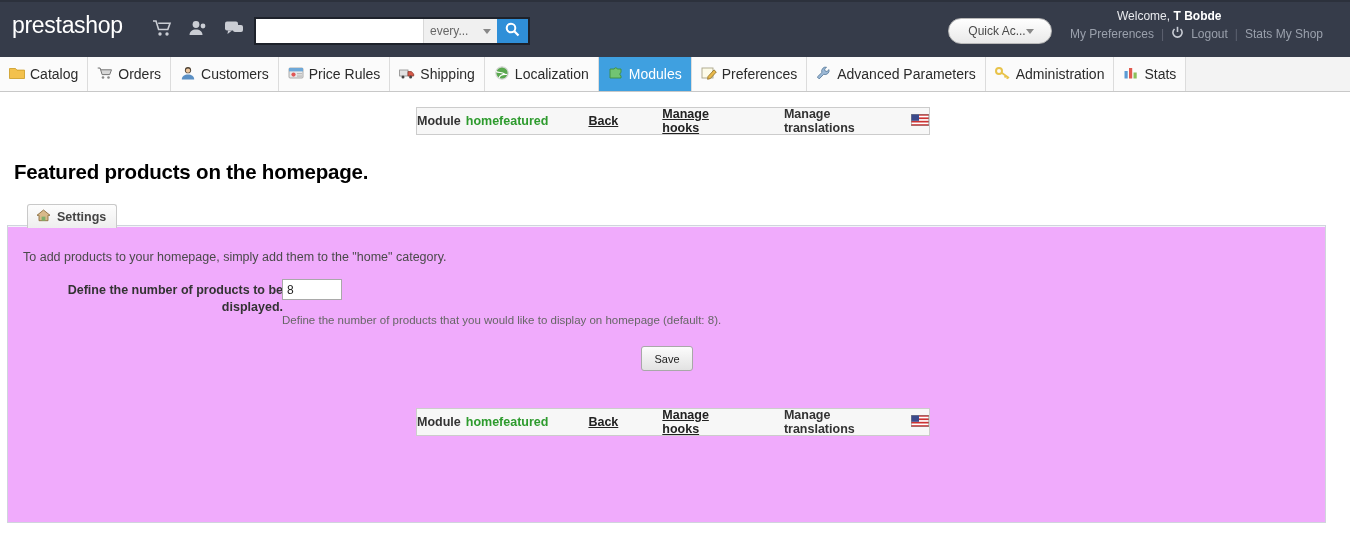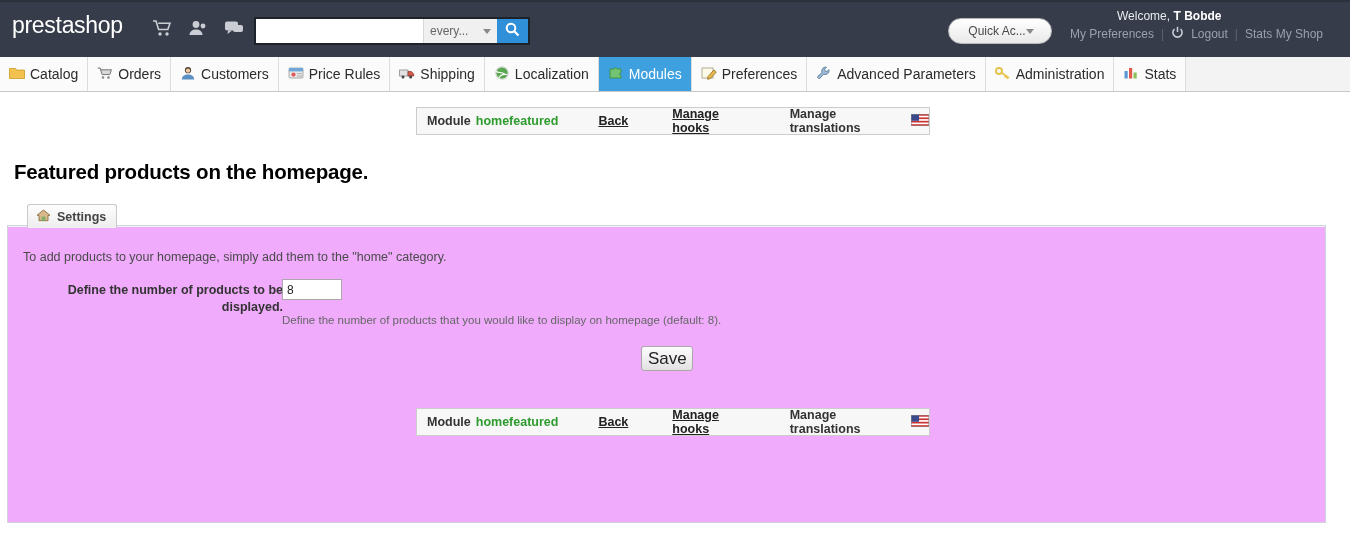--- a/index.html
+++ b/index.html
@@ -111,21 +111,21 @@
     position: absolute; left: 0; top: 92px;
     width: 1350px; height: 459px; background: #ffffff;
   }
 
   .modbar {
     position: absolute; left: 416px;
     width: 514px; height: 28px;
     background: #f7f7f7;
     border: 1px solid #cccccc;
     display: flex; align-items: center;
-    padding-left: 10px; gap: 0;
+    gap: 0;
     font-size: 12.5px;
   }
   .modbar.top { top: 15px; }
   .modbar.bottom { top: 316px; }
   .modbar .mtitle { font-weight: bold; color: #333; }
   .modbar .mname { font-weight: bold; color: #2e9b2e; margin-left: 5px; }
   .modbar .mlink {
     font-weight: bold; color: #222; text-decoration: underline;
     cursor: pointer;
   }
@@ -178,21 +178,21 @@
   }
   .field-hint {
     position: absolute; left: 274px; top: 88px;
     font-size: 11.5px; color: #666;
   }
   .save-btn {
     position: absolute; left: 633px; top: 120px;
     width: 52px; height: 25px;
     background: linear-gradient(#fcfcfc, #e2e2e2);
     border: 1px solid #a8a8a8; border-radius: 3px;
-    font-size: 17px; color: #222; cursor: pointer;
+    font-size: 11px; color: #222; cursor: pointer;
     font-family: "Liberation Sans", sans-serif;
   }
 </style>
 </head>
 <body>
 
 <div class="header">
 
   <div class="logo">prestashop</div>
 

